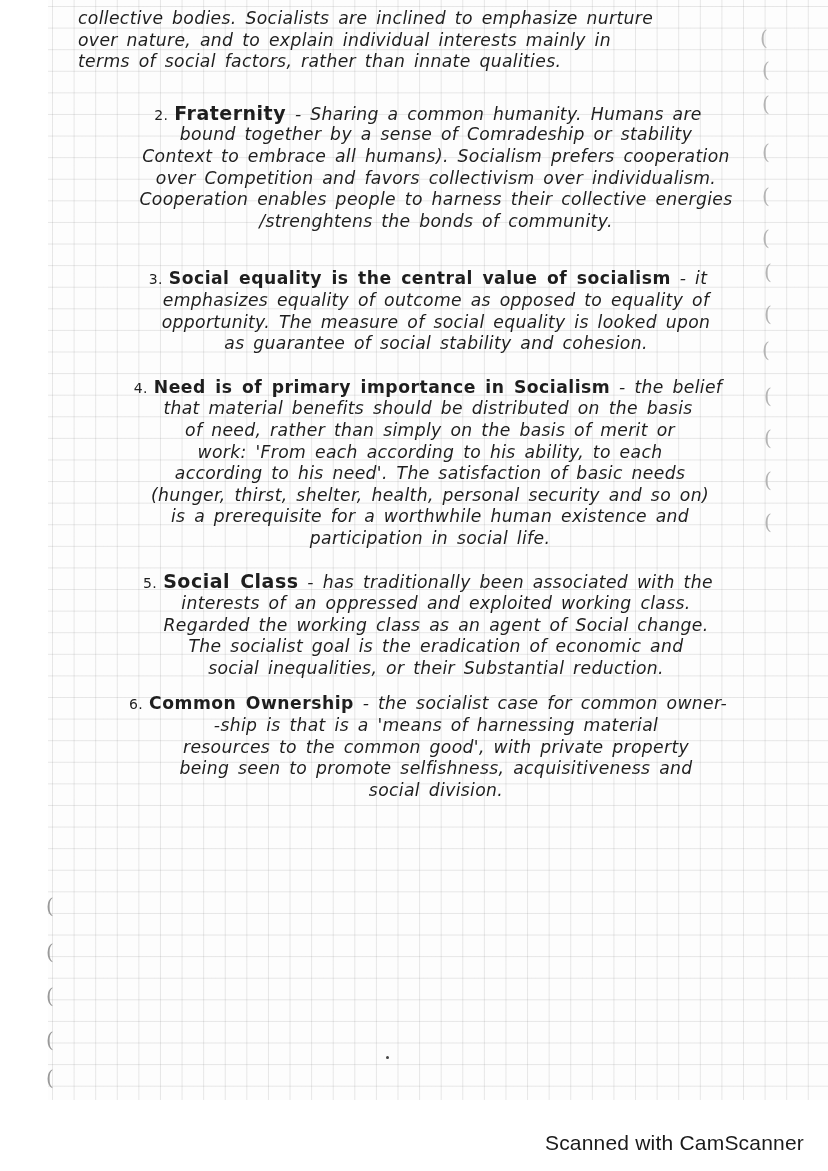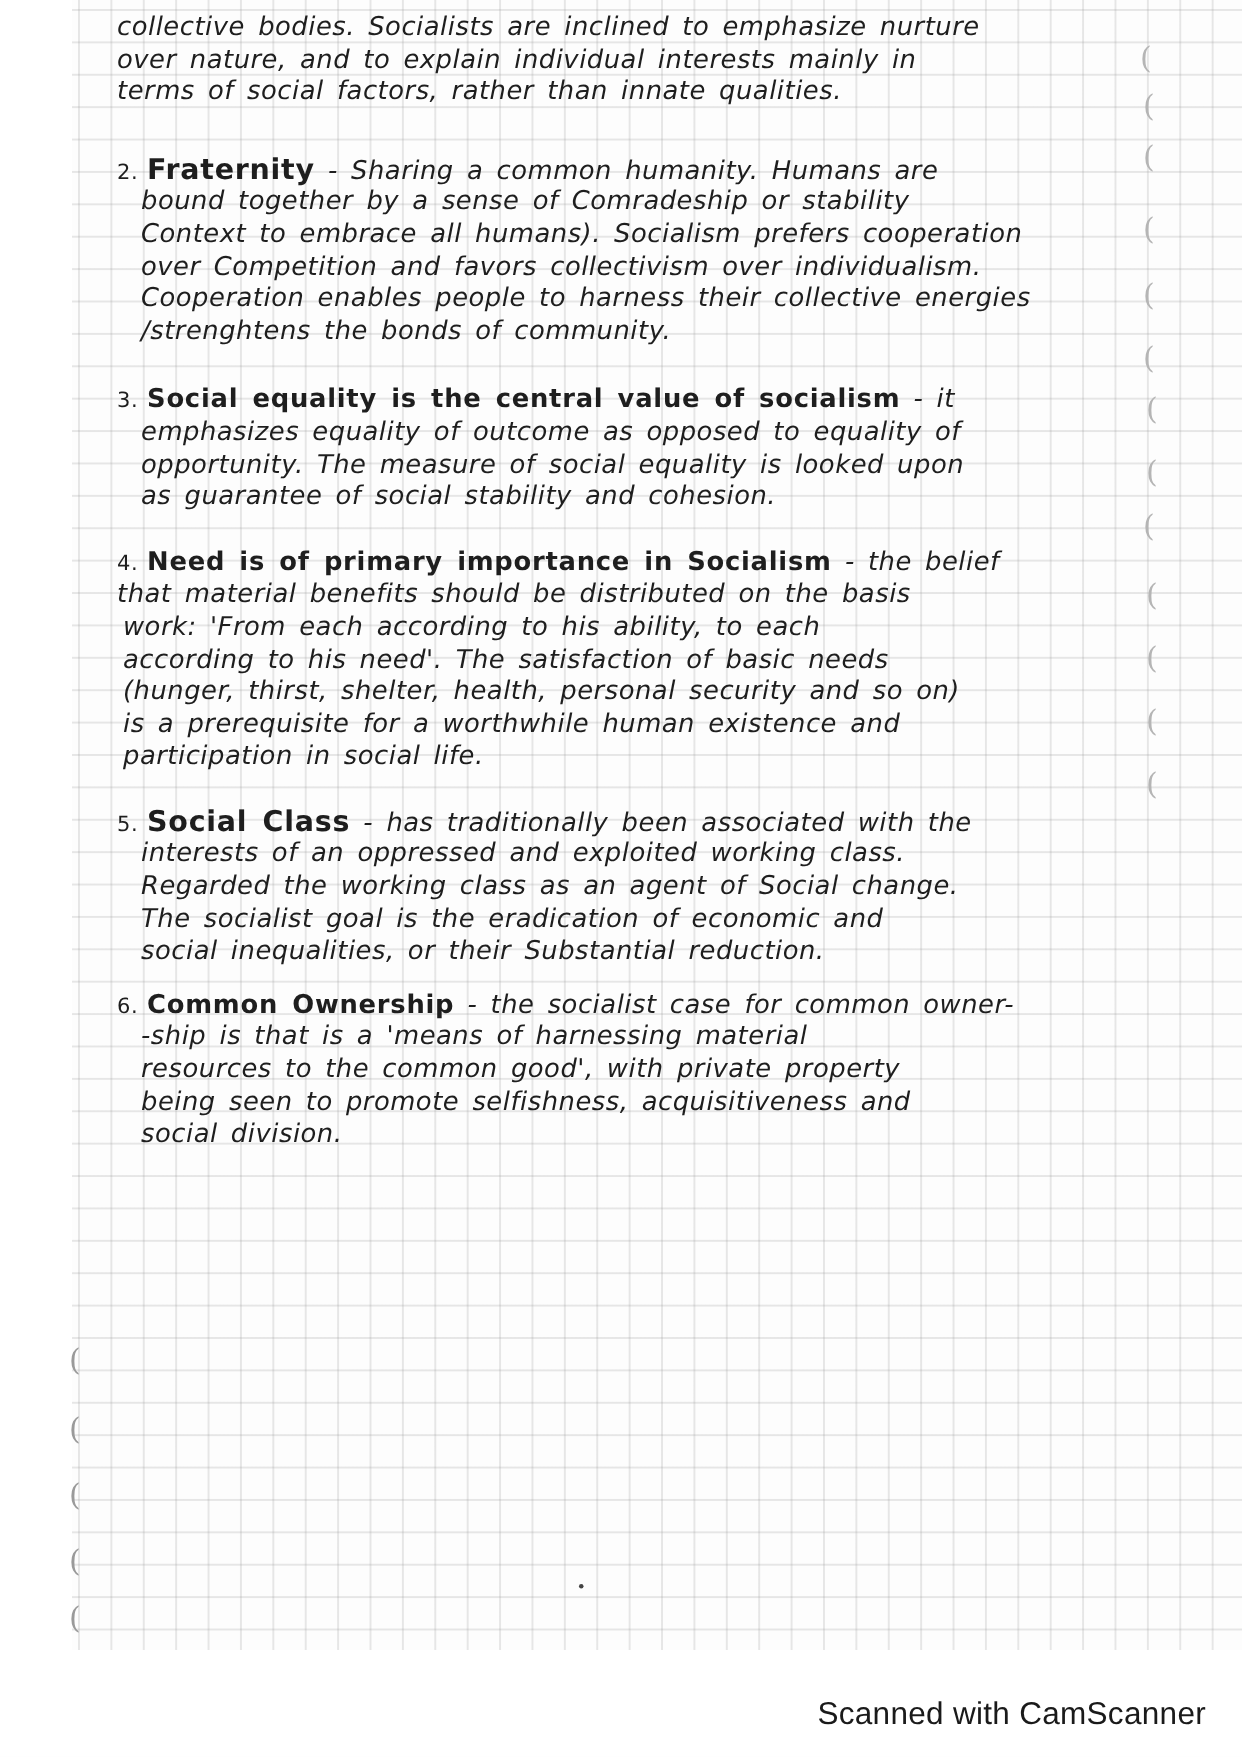--- a/index.html
+++ b/index.html
@@ -22,21 +22,21 @@
     font-size: 20px; line-height: 20px;
   }
   .binding-mark.left { color: #9a9a9a; }
   .page-text {
     position: absolute; left: 78px; top: 8px; width: 700px;
     font-family: "DejaVu Sans", sans-serif; font-style: oblique;
     color: #1e1e1e; font-size: 17.2px; line-height: 21.6px;
     letter-spacing: 0.35px; word-spacing: 3px;
   }
   .line { white-space: nowrap; height: 21.6px; }
-  .section { margin-top: 21.6px; }
+  .section { margin-top: 21.6px; text-align: center; }
   .indent { padding-left: 16px; }
   .num { font-size: 14px; font-style: normal; margin-right: 6px; }
   .head { font-weight: bold; font-style: normal; letter-spacing: 0.5px; }
   .head.big { font-size: 19px; }
   .b { font-weight: bold; font-style: normal; }
   .watermark {
     position: absolute; right: 24px; bottom: 16px;
     font-family: "Liberation Sans", sans-serif; font-size: 21px;
     color: #1a1a1a; letter-spacing: 0.2px;
   }
@@ -87,37 +87,38 @@
     </div>
     <div class="indent">
       <div class="line">bound together by a sense of Comradeship or stability</div>
       <div class="line">Context to embrace all humans). Socialism prefers cooperation</div>
       <div class="line">over Competition and favors collectivism over individualism.</div>
       <div class="line">Cooperation enables people to harness their collective energies</div>
       <div class="line">/strenghtens the bonds of community.</div>
     </div>
   </div>
 
-  <div class="section" style="margin-top:24px">
+  <div class="section" style="margin-top:36px">
     <div class="line">
       <span class="num">3.</span><span class="head">Social equality is the central value of socialism</span><span> - it</span>
     </div>
     <div class="indent">
       <div class="line">emphasizes equality of outcome as opposed to equality of</div>
       <div class="line">opportunity. The measure of social equality is looked upon</div>
       <div class="line">as guarantee of social stability and cohesion.</div>
     </div>
   </div>
 
   <div class="section" style="margin-top:22px">
     <div class="line">
       <span class="num">4.</span><span class="head">Need is of primary importance in Socialism</span><span> - the belief</span>
     </div>
     <div>
       <div class="line">that material benefits should be distributed on the basis</div>
+      <div class="line" style="padding-left:4px">of need, rather than simply on the basis of merit or</div>
       <div class="line" style="padding-left:4px">work: 'From each according to his ability, to each</div>
       <div class="line" style="padding-left:4px">according to his need'. The satisfaction of basic needs</div>
       <div class="line" style="padding-left:4px">(hunger, thirst, shelter, health, personal security and so on)</div>
       <div class="line" style="padding-left:4px">is a prerequisite for a worthwhile human existence and</div>
       <div class="line" style="padding-left:4px">participation in social life.</div>
     </div>
   </div>
 
   <div class="section" style="margin-top:22px">
     <div class="line">

